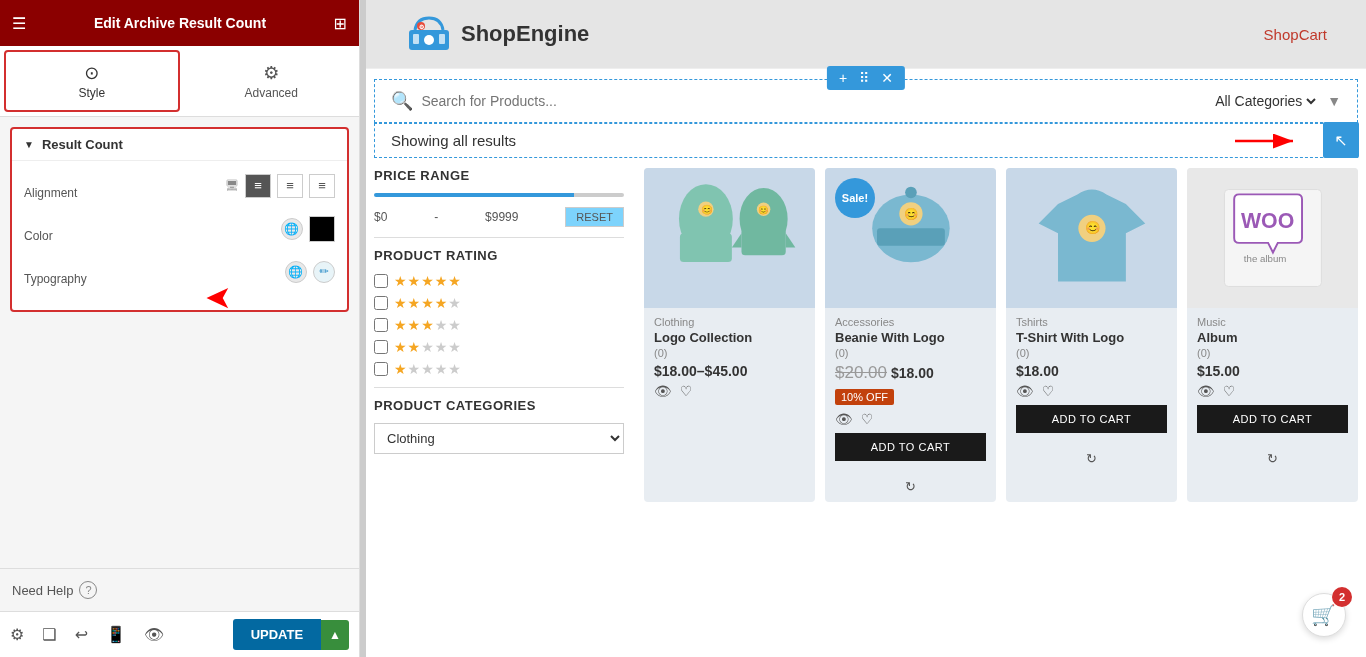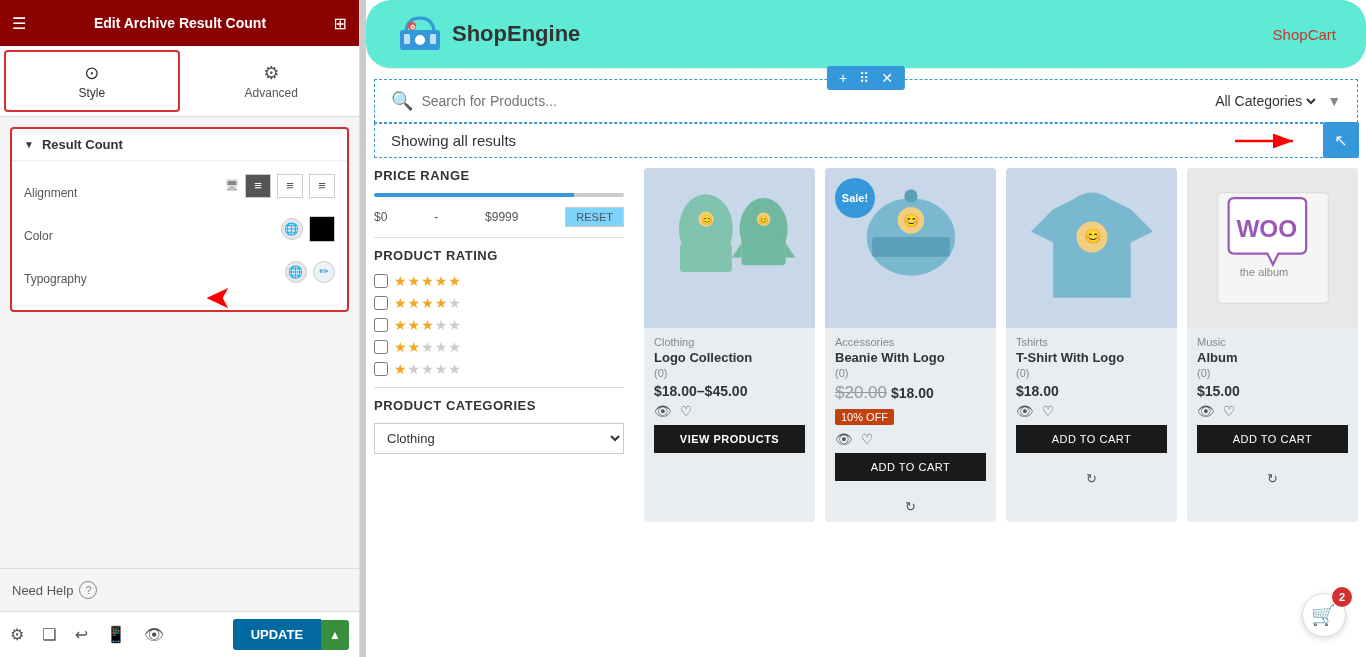--- a/index.html
+++ b/index.html
@@ -228,24 +228,23 @@
       flex: 1;
       overflow-y: auto;
       background: #fff;
       position: relative;
     }
 
     .shop-header {
       display: flex;
       align-items: center;
       justify-content: space-between;
-      padding: 14px 30px;
-      background: #5eead4;
+      padding: 14px 39px;
+      background: #e5e5e5;
       border-bottom: 1px solid #eee;
-      border-radius: 25px;
     }
     .shop-logo {
       display: flex;
       align-items: center;
       gap: 8px;
       font-size: 24px;
       font-weight: bold;
       color: #333;
     }
     .logo-icon {
@@ -440,21 +439,21 @@
     }
 
     .product-card {
       background: #e8edf2;
       border-radius: 4px;
       overflow: hidden;
       position: relative;
     }
     .product-image {
       width: 100%;
-      height: 160px;
+      height: 140px;
       background: #d6e0ea;
       display: flex;
       align-items: center;
       justify-content: center;
       position: relative;
       overflow: hidden;
       text-align: right;
     }
     .product-image svg {
       width: 90%;
@@ -859,21 +858,20 @@
           </div>
           <div class="product-info">
             <div class="product-category">Clothing</div>
             <div class="product-name">Logo Collection</div>
             <div class="product-reviews">(0)</div>
             <div class="product-price">$18.00–$45.00</div>
             <div class="product-actions">
               <span class="product-action-icon">👁</span>
               <span class="product-action-icon">♡</span>
             </div>
-            <button class="view-products-btn">VIEW PRODUCTS</button>
           </div>
         </div>
 
         <div class="product-card">
           <div class="product-image" style="background:#c8d8e8;">
             <div class="sale-badge">Sale!</div>
             <svg viewBox="0 0 130 130">
               <ellipse cx="65" cy="55" rx="40" ry="35" fill="#7ab8d0"></ellipse>
               <rect x="30" y="55" width="70" height="18" rx="3" fill="#5aa0b8"></rect>
               <circle cx="65" cy="40" r="12" fill="#f0d080"></circle>

